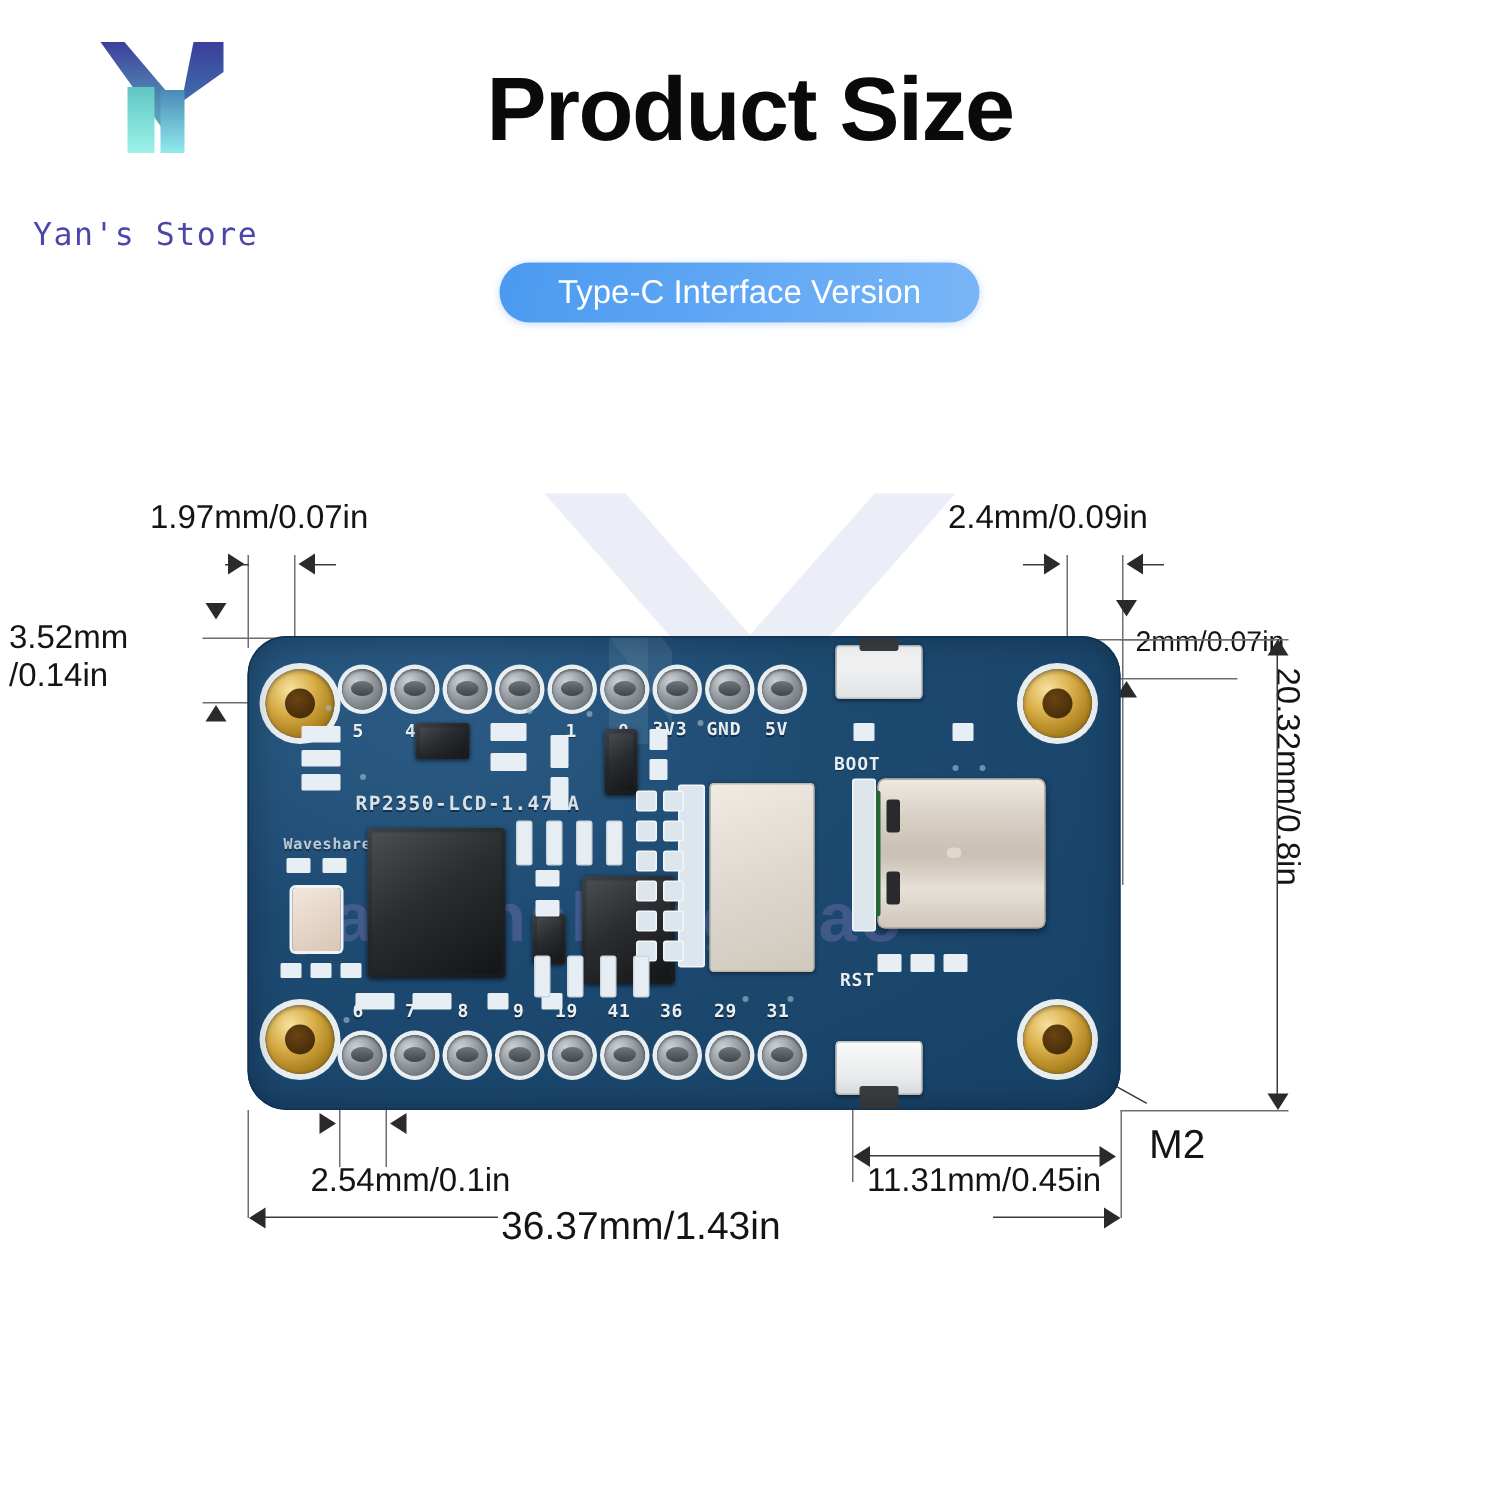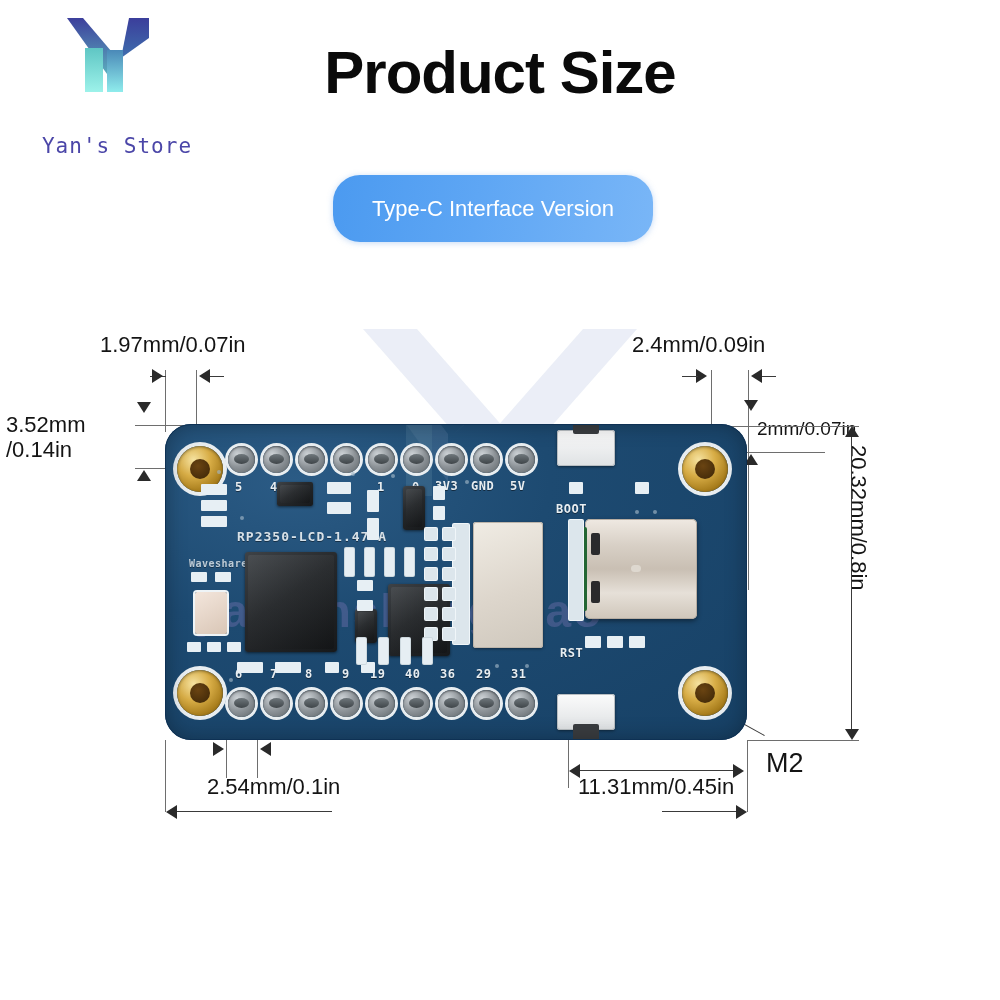--- a/index.html
+++ b/index.html
@@ -8,37 +8,37 @@
     width:1000px; height:1000px;
     background:#ffffff;
     font-family:"Liberation Sans", sans-serif;
     color:#111;
     position:relative;
     overflow:hidden;
   }
   #stage { position:absolute; left:0; top:0; width:1000px; height:1000px; }
 
   
-  .brand { position:absolute; left:22px; top:10px; width:190px; text-align:center; }
+  .brand { position:absolute; left:22px; top:20px; width:190px; }
   .brand-mark { width:120px; height:120px; margin:0 auto; display:block; }
   .brand-name {
     font-family:"DejaVu Sans Mono", monospace;
     font-size:21px; letter-spacing:1px; color:#4b46a8;
     margin-top:4px; white-space:nowrap;
   }
 
   
   .page-title {
     position:absolute; left:0; top:43px; width:1000px; text-align:center;
     font-size:60px; font-weight:700; letter-spacing:-1px; color:#0a0a0a;
     line-height:1;
   }
   .variant-badge {
     position:absolute; left:333px; top:175px;
-    width:320px; height:67px;
+    width:320px; height:40px;
     border-radius:27px;
     background:linear-gradient(100deg,#4b9af0 0%,#5ea6f4 45%,#79b6f7 100%);
     color:#fff; font-size:22px; font-weight:400;
     display:flex; align-items:center; justify-content:center;
     box-shadow:0 1px 6px rgba(90,150,225,.35);
   }
 
   
   .watermark { position:absolute; left:355px; top:325px; width:290px; height:135px; opacity:.33; }
 
@@ -192,20 +192,21 @@
     <path d="M282 4 L228 4 L140 104 L194 104 Z" fill="#8ea3cf" opacity=".55"></path>
   </svg>
 
   <div class="dim-label" style="left:100px; top:333px;">1.97mm/0.07in</div>
   <div class="dim-label" style="left:632px; top:333px;text-align:right;">2.4mm/0.09in</div>
   <div class="dim-label" style="left:6px; top:413px;">3.52mm
 /0.14in</div>
   <div class="dim-label sm" style="left:757px; top:418px;">2mm/0.07in</div>
   <div class="dim-label vert" style="left:870px; top:445px; transform:rotate(90deg);">20.32mm/0.8in</div>
   <div class="dim-label" style="left:207px; top:775px;">2.54mm/0.1in</div>
+  <div class="dim-label" style="left:334px; top:803px; font-size:26px;">36.37mm/1.43in</div>
   <div class="dim-label" style="left:578px; top:775px;">11.31mm/0.45in</div>
   <div class="dim-label" style="left:766px; top:748px; font-size:27px;">M2</div>
 
   <div class="ext-line v" style="left:165px; top:370px; height:62px;"></div>
   <div class="ext-line v" style="left:196px; top:370px; height:200px;"></div>
   <div class="dim-line h" style="left:150px; top:376px; width:16px;"></div>
   <div class="arw r" style="left:152px; top:369px;"></div>
   <div class="arw l" style="left:199px; top:369px;"></div>
   <div class="dim-line h" style="left:210px; top:376px; width:14px;"></div>
 
@@ -338,21 +339,21 @@
     <div class="silk" style="left:247px; top:56px;">0</div>
     <div class="silk" style="left:270px; top:55px;">3V3</div>
     <div class="silk" style="left:306px; top:55px;">GND</div>
     <div class="silk" style="left:345px; top:55px;">5V</div>
 
     <div class="silk" style="left:70px;  top:243px;">6</div>
     <div class="silk" style="left:105px; top:243px;">7</div>
     <div class="silk" style="left:140px; top:243px;">8</div>
     <div class="silk" style="left:177px; top:243px;">9</div>
     <div class="silk" style="left:205px; top:243px;">19</div>
-    <div class="silk" style="left:240px; top:243px;">40</div>
+    <div class="silk" style="left:240px; top:243px;">41</div>
     <div class="silk" style="left:275px; top:243px;">36</div>
     <div class="silk" style="left:311px; top:243px;">29</div>
     <div class="silk" style="left:346px; top:243px;">31</div>
 
     <div class="silk part" style="left:72px; top:105px;">RP2350-LCD-1.47-A</div>
     <div class="silk small" style="left:24px; top:134px;">Waveshare</div>
     <div class="silk" style="left:391px; top:78px;">BOOT</div>
     <div class="silk" style="left:395px; top:222px;">RST</div>
 
     <div class="ic" style="left:80px; top:128px; width:92px; height:100px;"></div>

